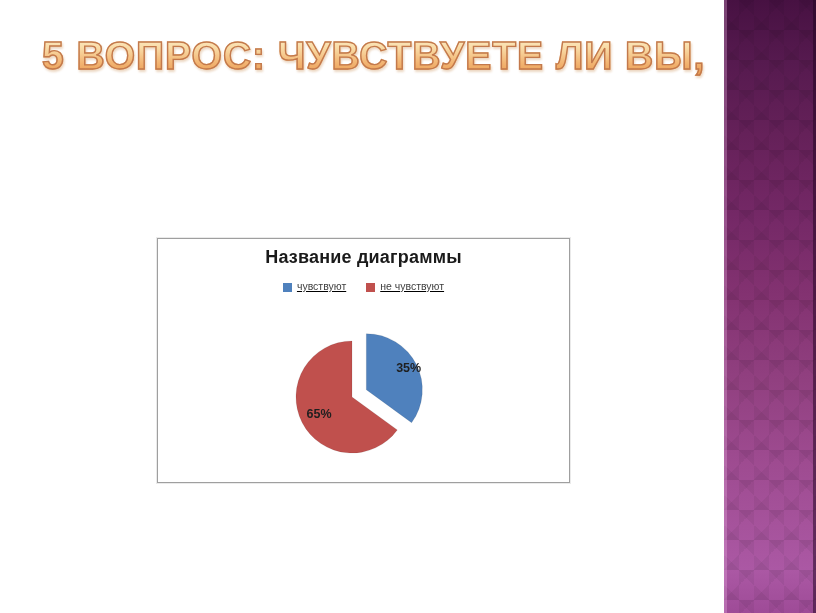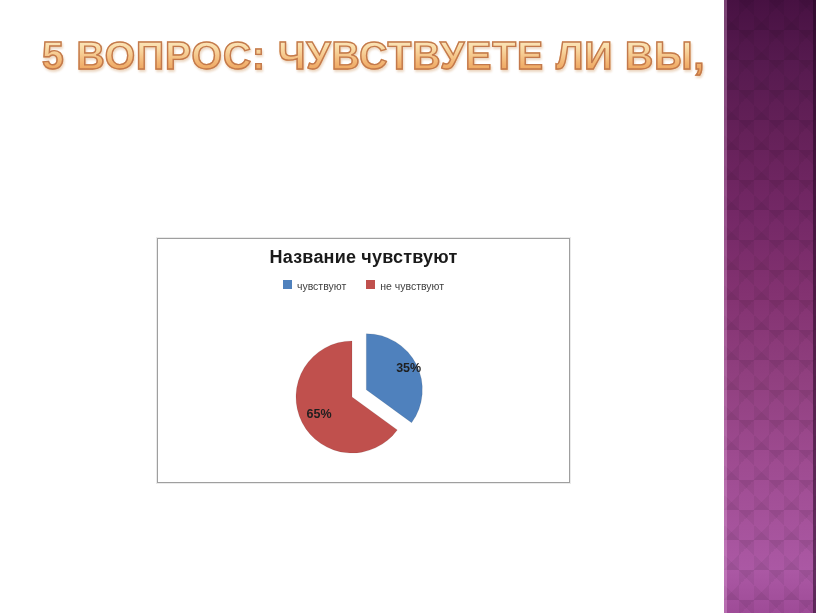--- a/index.html
+++ b/index.html
@@ -73,22 +73,23 @@
     left: 0;
     top: 41px;
     width: 100%;
     display: flex;
     justify-content: center;
     align-items: center;
     gap: 20px;
   }
   .legend-item {
     display: inline-flex;
-    align-items: flex-start;
+    align-items: flex-end;
     gap: 5px;
+    text-decoration: underline;
   }
   .legend-swatch {
     width: 9px;
     height: 9px;
     display: inline-block;
   }
   .legend-label {
     font-size: 10.5px;
     color: #3f3f3f;
   }
@@ -130,21 +131,21 @@
     <span class="title-line">5 ВОПРОС: ЧУВСТВУЕТЕ ЛИ ВЫ,</span>
   </div>
 
   <div class="chart-frame">
     <svg class="pie-svg" viewBox="0 0 411 243" xmlns="http://www.w3.org/2000/svg">
         <path d="M 208.3 150.7 L 208.3 94.7 A 56 56 0 0 1 253.6 183.7 Z" fill="#4F81BD" stroke="rgba(0,0,0,0.15)" stroke-width="0.6"></path>
         <text x="250.7" y="133.1" text-anchor="middle" fill="#1f1f1f" font-family="&quot;Liberation Sans&quot;,&quot;DejaVu Sans&quot;,sans-serif" font-size="12.5" font-weight="700">35%</text>
         <path d="M 194.0 158.0 L 239.3 190.9 A 56 56 0 1 1 194.0 102.0 Z" fill="#C0504D" stroke="rgba(0,0,0,0.15)" stroke-width="0.6"></path>
         <text x="161.1" y="178.8" text-anchor="middle" fill="#1f1f1f" font-family="&quot;Liberation Sans&quot;,&quot;DejaVu Sans&quot;,sans-serif" font-size="12.5" font-weight="700">65%</text>
       </svg>
-    <div class="chart-title">Название чувствуют</div>
+    <div class="chart-title">Название диаграммы</div>
     <div class="chart-legend">
         <span class="legend-item">
           <span class="legend-swatch" style="background: rgb(79, 129, 189);"></span>
           <span class="legend-label">чувствуют</span>
         </span>
         <span class="legend-item">
           <span class="legend-swatch" style="background: rgb(192, 80, 77);"></span>
           <span class="legend-label">не чувствуют</span>
         </span>
       </div>

